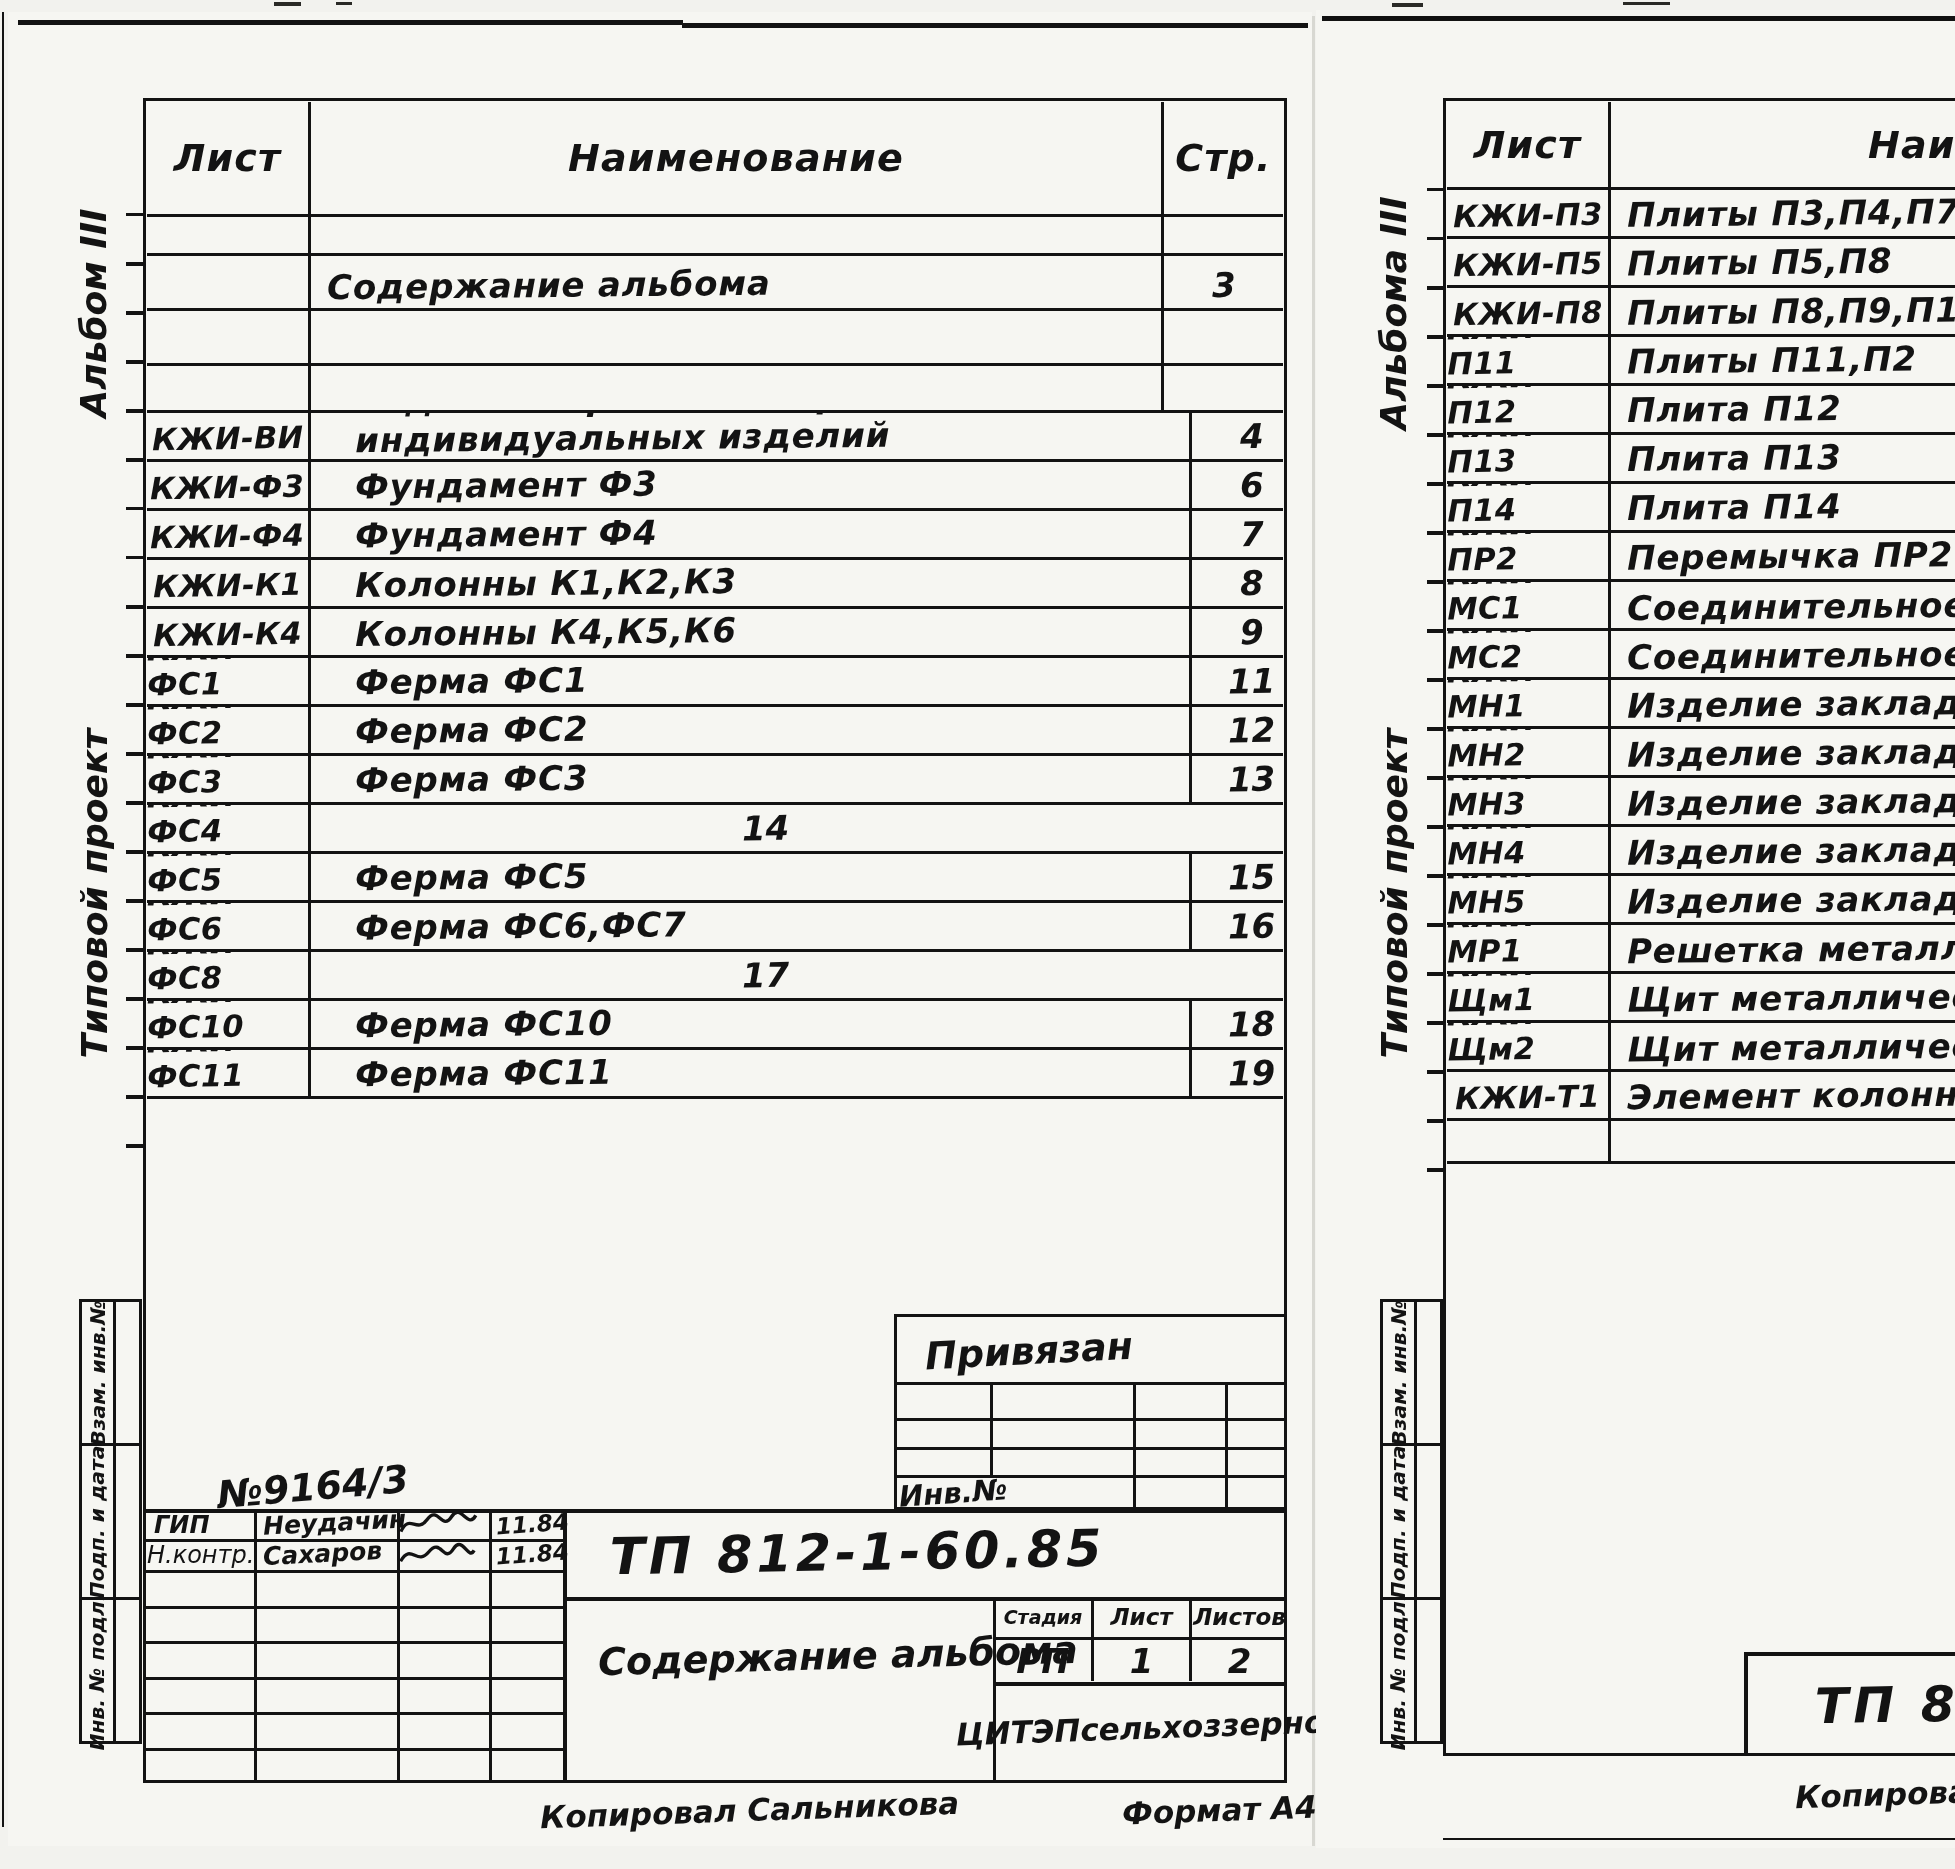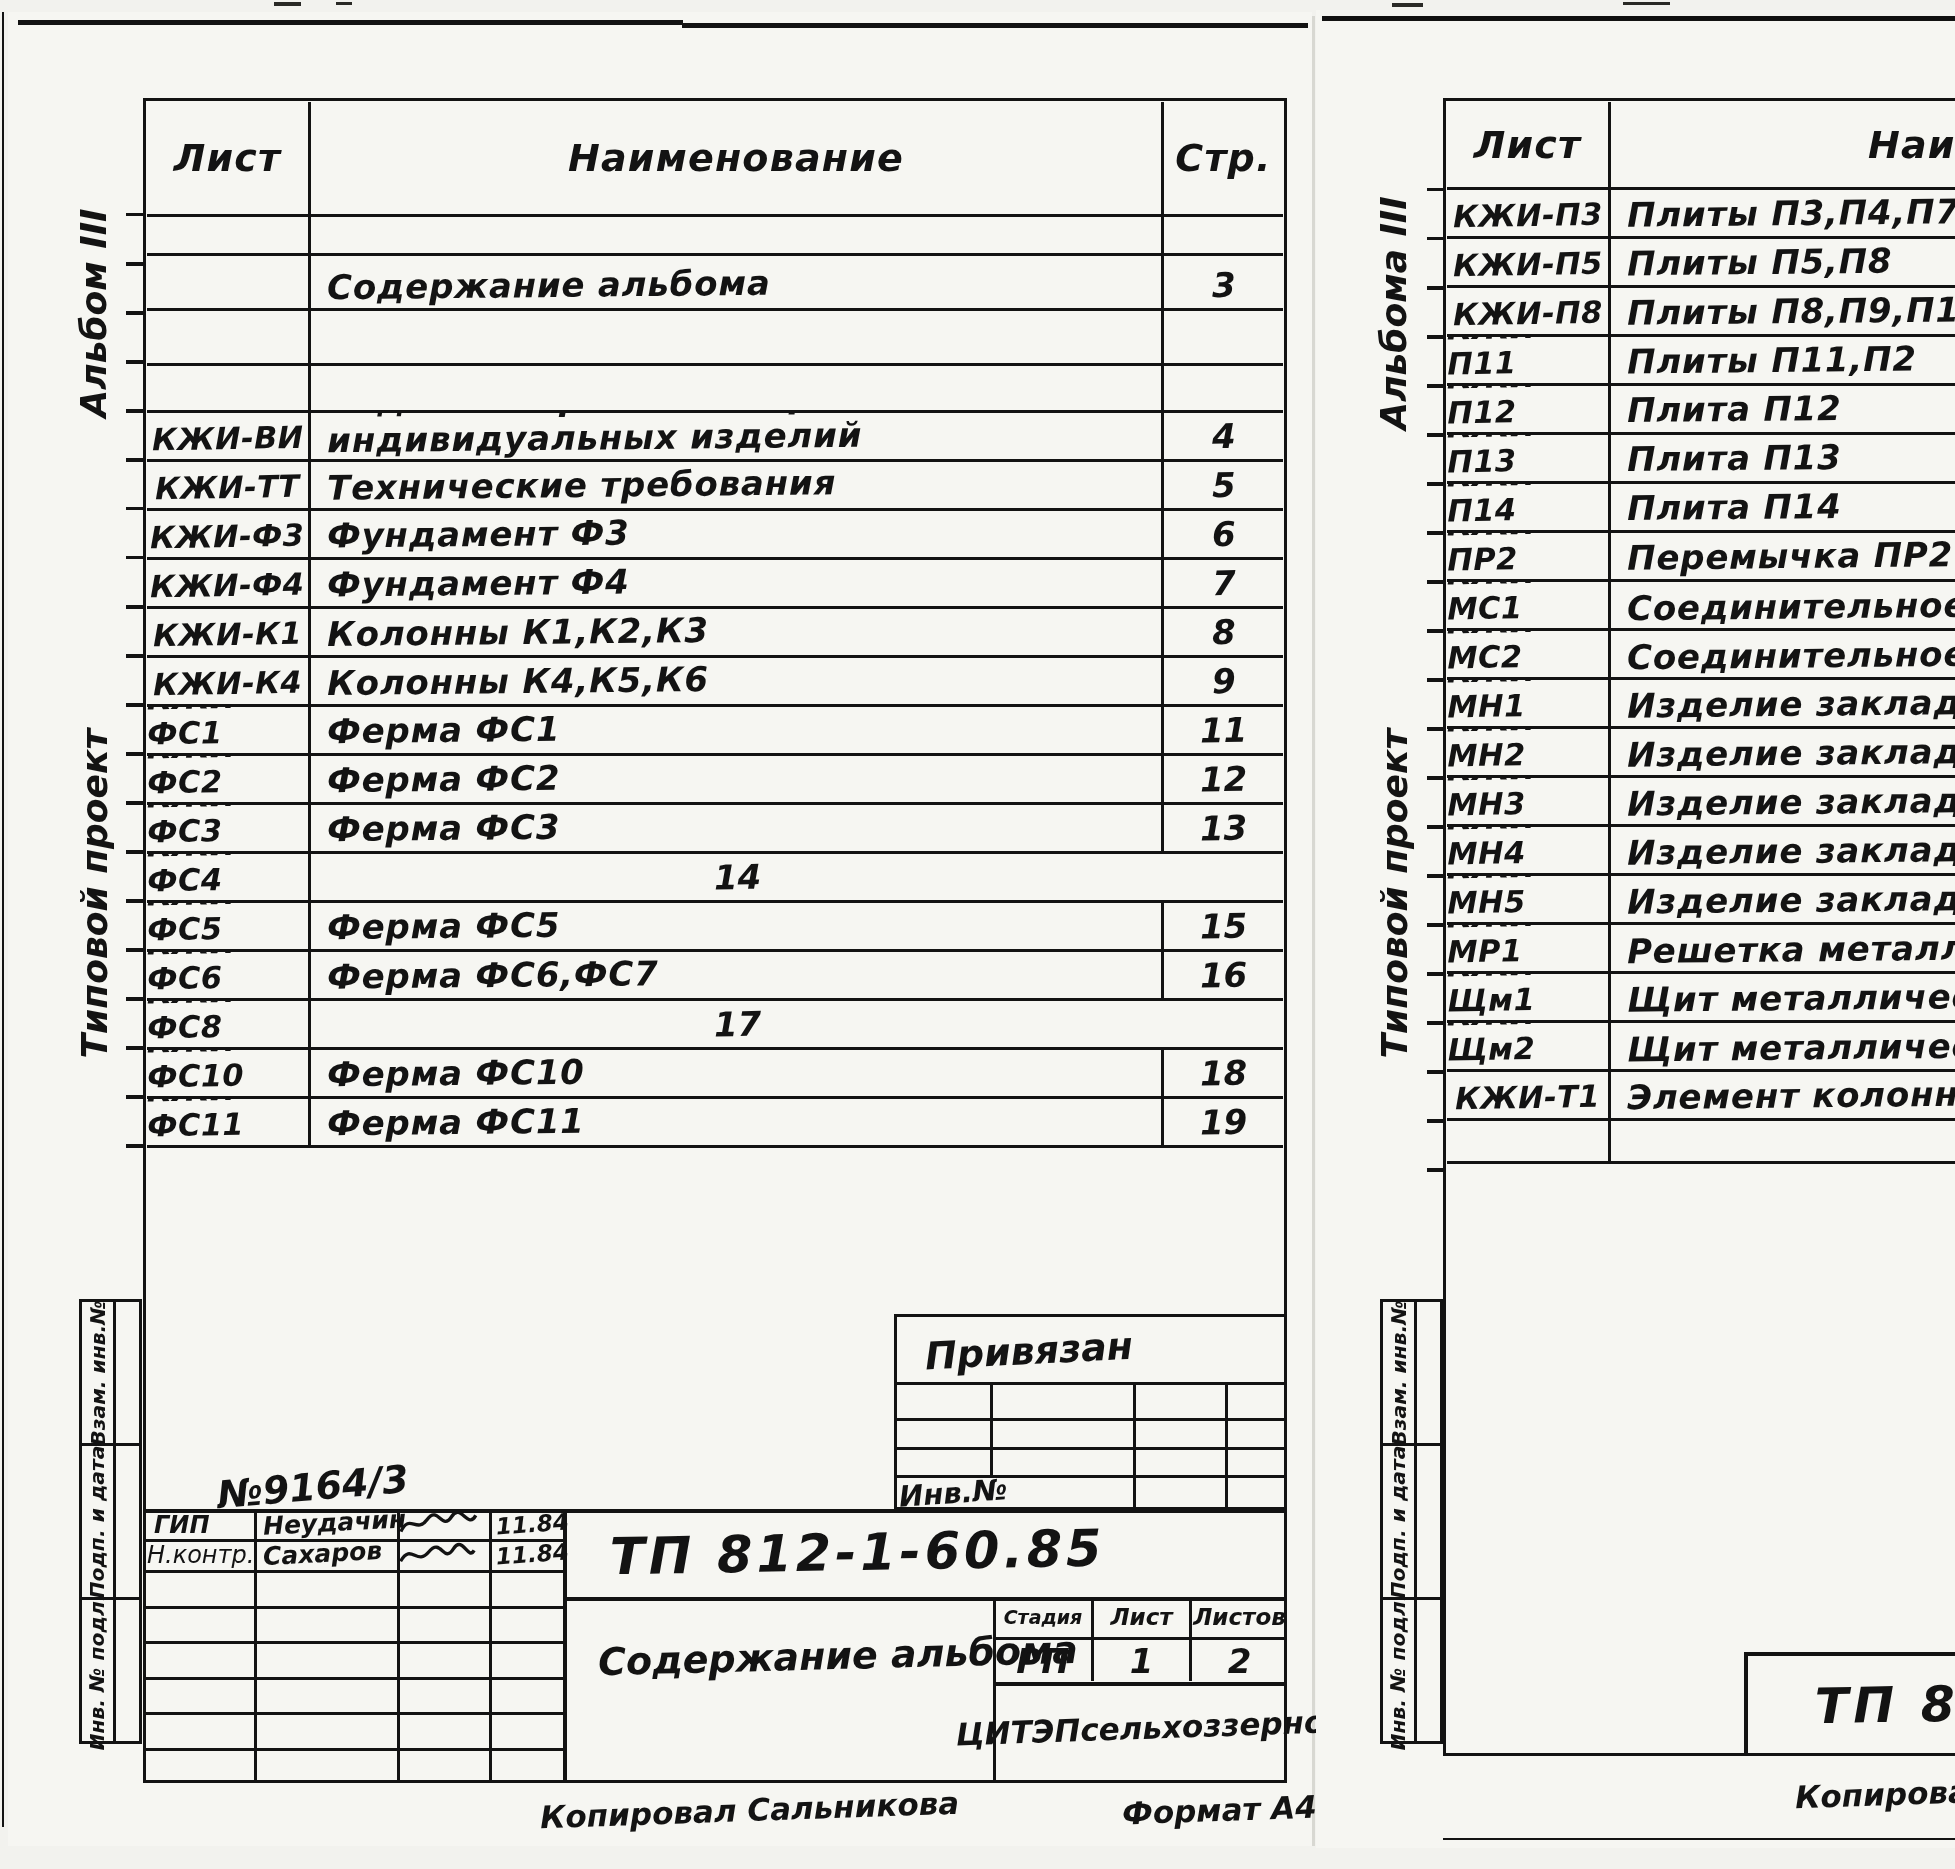--- a/index.html
+++ b/index.html
@@ -21,21 +21,21 @@
   
   .dtable{position:absolute;box-sizing:border-box;}
   .trow{display:grid;box-sizing:border-box;border-bottom:3.1px solid #131313;}
   .trow .cell{box-sizing:border-box;display:flex;align-items:flex-end;overflow:hidden;}
   .trow .c1{border-right:3.1px solid #131313;justify-content:center;padding-bottom:3.1px;}
   .trow .c2{border-right:3.1px solid #131313;padding:0 0 3.1px 15.6px;}
   .trow .c3{justify-content:center;padding-bottom:3.1px;}
   .hrow .cell{align-items:center;justify-content:center;padding:0;}
   .ltable .trow{grid-template-columns:164px 853px 1fr;}
   .rtable .trow{grid-template-columns:164px 853px 1fr;}
-  .ltable .trow.data{height:49px;}
+  .ltable .trow.data{height:49px;gap:28px;}
   .rtable .trow.data{height:49px;}
   .rowtext{font-style:italic;font-weight:bold;font-size:34px;letter-spacing:0.8px;transform:rotate(-0.6deg);}
   .codetext{font-style:italic;font-weight:bold;font-size:30.5px;letter-spacing:0.4px;transform:rotate(-1deg);}
   .pagetext{font-style:italic;font-weight:bold;font-size:34px;transform:rotate(-1deg);}
   .headtext{font-style:italic;font-weight:bold;font-size:38px;letter-spacing:1.2px;}
   
   .rot{transform:rotate(-90deg);transform-origin:center center;}
   
   .mbox{position:absolute;border:3.1px solid #131313;box-sizing:border-box;display:flex;flex-direction:column;}
   .mcell{position:relative;box-sizing:border-box;border-bottom:3.1px solid #131313;flex:0 0 auto;display:flex;}
@@ -114,31 +114,20 @@
             <span class="codetext">КЖИ-ВИ</span>
           </div>
           <div class="cell c2">
             <span class="rowtext">Ведомость рабочих чертежей индивидуальных изделий</span>
           </div>
           <div class="cell c3">
             <span class="pagetext">4</span>
           </div>
         </div>
 
-        <div class="trow data">
-          <div class="cell c1">
-            <span class="codetext">КЖИ-ТТ</span>
-          </div>
-          <div class="cell c2">
-            <span class="rowtext">Технические требования</span>
-          </div>
-          <div class="cell c3">
-            <span class="pagetext">5</span>
-          </div>
-        </div>
 
         <div class="trow data">
           <div class="cell c1">
             <span class="codetext">КЖИ-Ф3</span>
           </div>
           <div class="cell c2">
             <span class="rowtext">Фундамент Ф3</span>
           </div>
           <div class="cell c3">
             <span class="pagetext">6</span>

